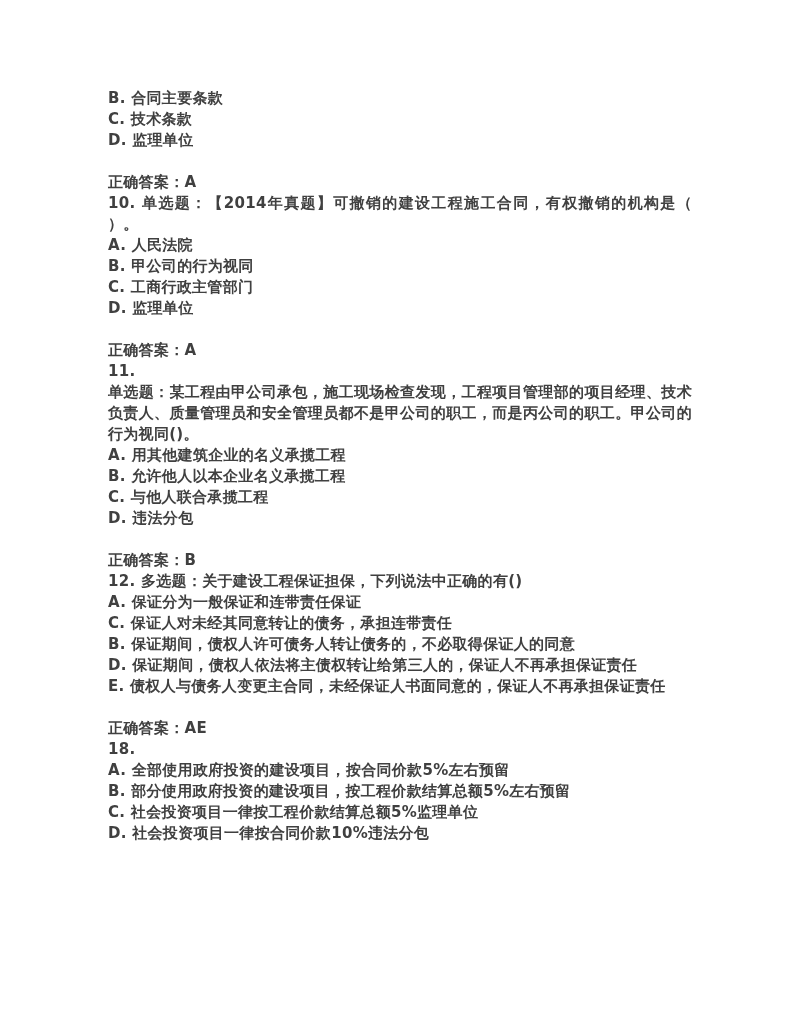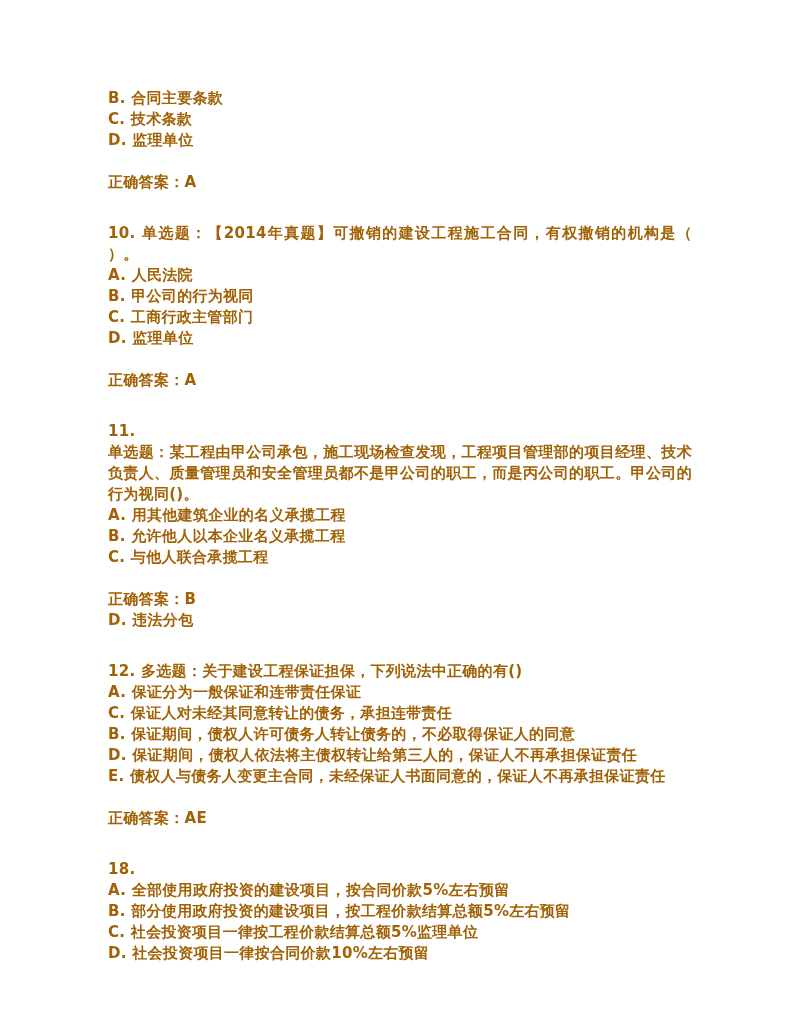--- a/index.html
+++ b/index.html
@@ -8,32 +8,32 @@
     background: #ffffff;
   }
   .page {
     position: relative;
     width: 800px;
     height: 1035px;
     background: #ffffff;
     overflow: hidden;
     font-family: "DejaVu Sans", "Liberation Sans", sans-serif;
     font-weight: 600;
-    color: #a16207;
+    color: #404040;
   }
   .content {
     position: absolute;
     left: 108px;
     top: 88px;
     width: 584px;
     font-size: 15px;
     line-height: 21px;
     letter-spacing: 0.3px;
   }
-  .qblock { margin-top: 30px; }
+  .qblock { }
   .qblock.first { margin-top: 0; }
   .line { min-height: 21px; }
   .justify {
     text-align: justify;
     text-justify: inter-character;
   }
   .answer { margin-top: 21px; }
 </style>
 </head>
 <body>
@@ -56,36 +56,36 @@
       <div class="line option">D. 监理单位</div>
       <div class="line answer">正确答案：A</div>
     </section>
 
     <section class="qblock">
       <div class="line number">11.</div>
       <div class="stem justify">单选题：某工程由甲公司承包，施工现场检查发现，工程项目管理部的项目经理、技术负责人、质量管理员和安全管理员都不是甲公司的职工，而是丙公司的职工。甲公司的行为视同()。</div>
       <div class="line option">A. 用其他建筑企业的名义承揽工程</div>
       <div class="line option">B. 允许他人以本企业名义承揽工程</div>
       <div class="line option">C. 与他人联合承揽工程</div>
+      <div class="line option">D. 违法分包</div>
       <div class="line answer">正确答案：B</div>
-      <div class="line option">D. 违法分包</div>
     </section>
 
     <section class="qblock">
       <div class="line header justify">12.  多选题：关于建设工程保证担保，下列说法中正确的有()</div>
       <div class="line option">A. 保证分为一般保证和连带责任保证</div>
       <div class="line option">C. 保证人对未经其同意转让的债务，承担连带责任</div>
       <div class="line option">B. 保证期间，债权人许可债务人转让债务的，不必取得保证人的同意</div>
       <div class="line option">D. 保证期间，债权人依法将主债权转让给第三人的，保证人不再承担保证责任</div>
       <div class="line option">E. 债权人与债务人变更主合同，未经保证人书面同意的，保证人不再承担保证责任</div>
       <div class="line answer">正确答案：AE</div>
     </section>
 
     <section class="qblock">
       <div class="line number">18.</div>
       <div class="line option">A. 全部使用政府投资的建设项目，按合同价款5%左右预留</div>
       <div class="line option">B. 部分使用政府投资的建设项目，按工程价款结算总额5%左右预留</div>
       <div class="line option">C. 社会投资项目一律按工程价款结算总额5%监理单位</div>
-      <div class="line option">D. 社会投资项目一律按合同价款10%左右预留</div>
+      <div class="line option">D. 社会投资项目一律按合同价款10%违法分包</div>
     </section>
 
   </div>
 </div>
 
 </body></html>

